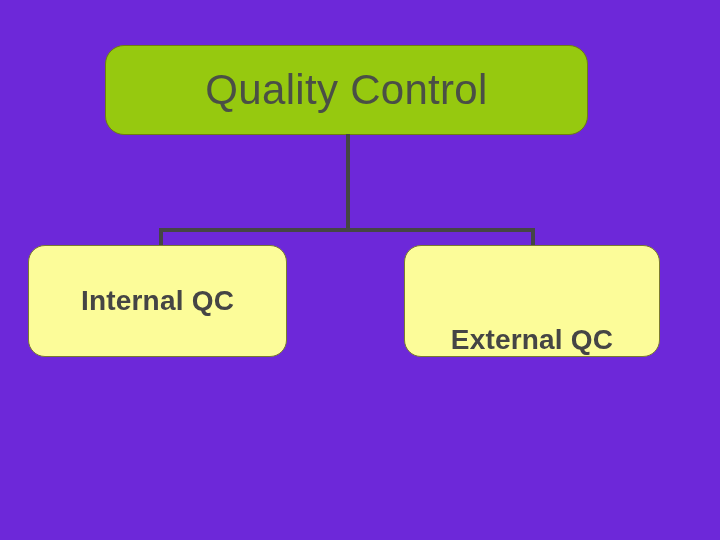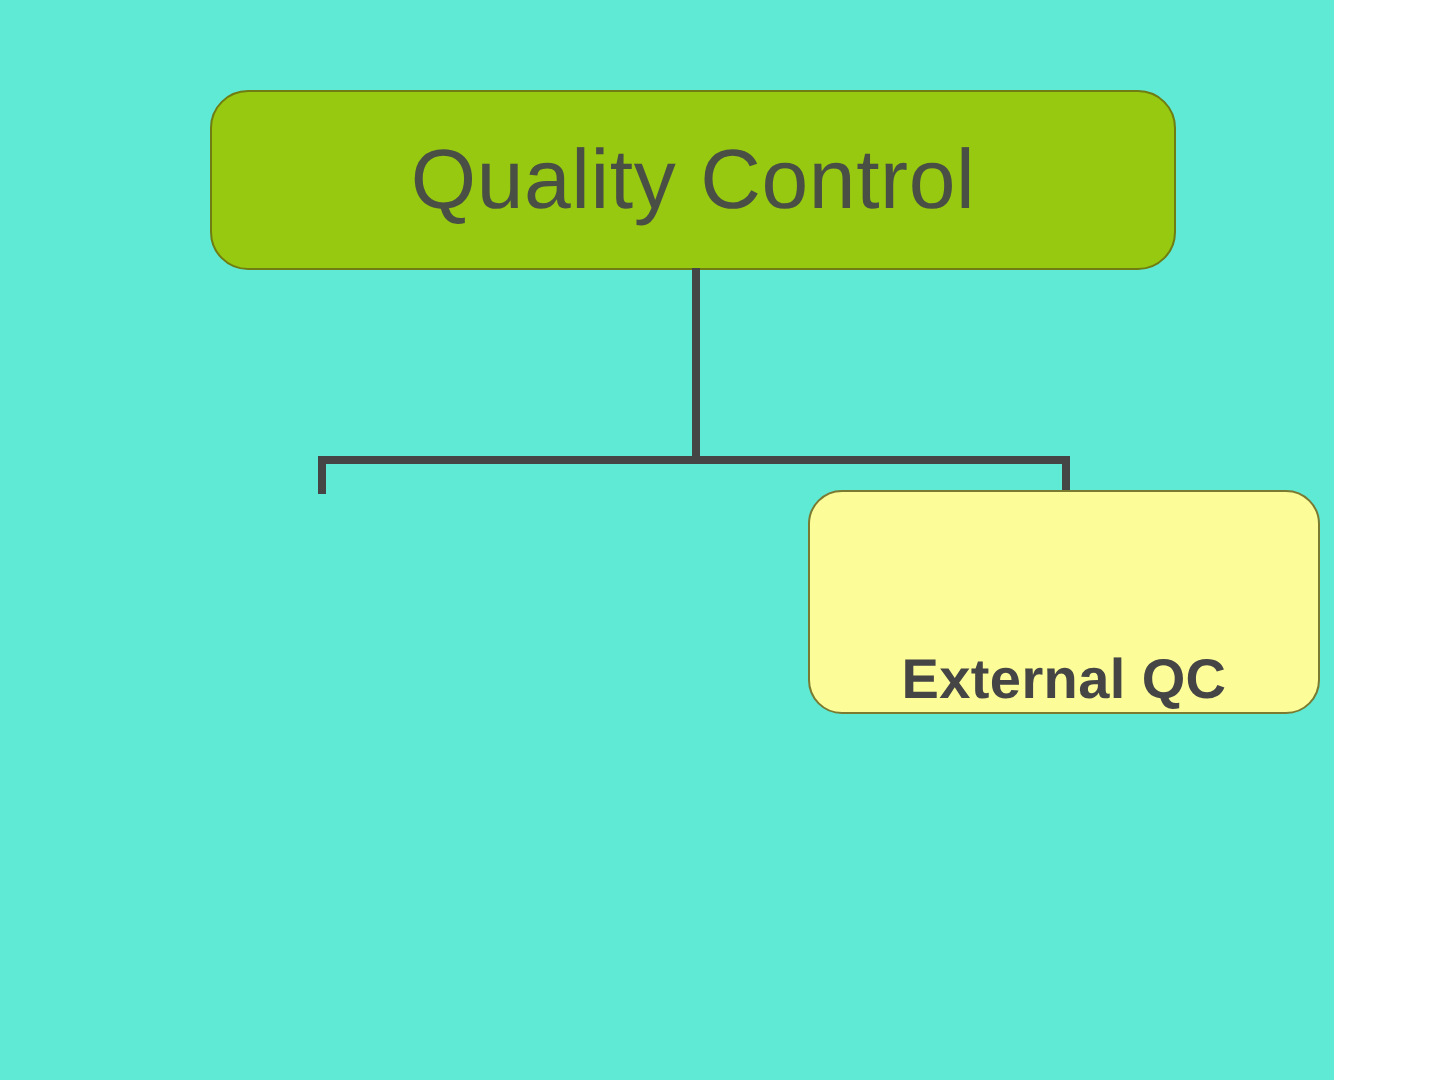--- a/index.html
+++ b/index.html
@@ -9,23 +9,23 @@
   body {
     width: 720px;
     height: 540px;
     background: #ffffff;
     font-family: "Liberation Sans", sans-serif;
     overflow: hidden;
   }
 
   #canvas {
     position: relative;
-    width: 667px;
+    width: 720px;
     height: 540px;
-    background: #5eead4;
+    background: #6d28d9;
   }
 
   
   .node {
     position: absolute;
     box-sizing: border-box;
     display: flex;
     align-items: center;
     justify-content: center;
     text-align: center;
@@ -114,18 +114,21 @@
   </div>
 
   <div class="connector conn-vertical-trunk"></div>
 
   <div class="connector conn-horizontal-bus"></div>
 
   <div class="connector conn-stub-left"></div>
 
   <div class="connector conn-stub-right"></div>
 
+  <div class="node node-child node-child-left">
+    <span>Internal QC</span>
+  </div>
 
   <div class="node node-child node-child-right">
     <span>External QC</span>
   </div>
 
 </div>
 
 </body></html>

